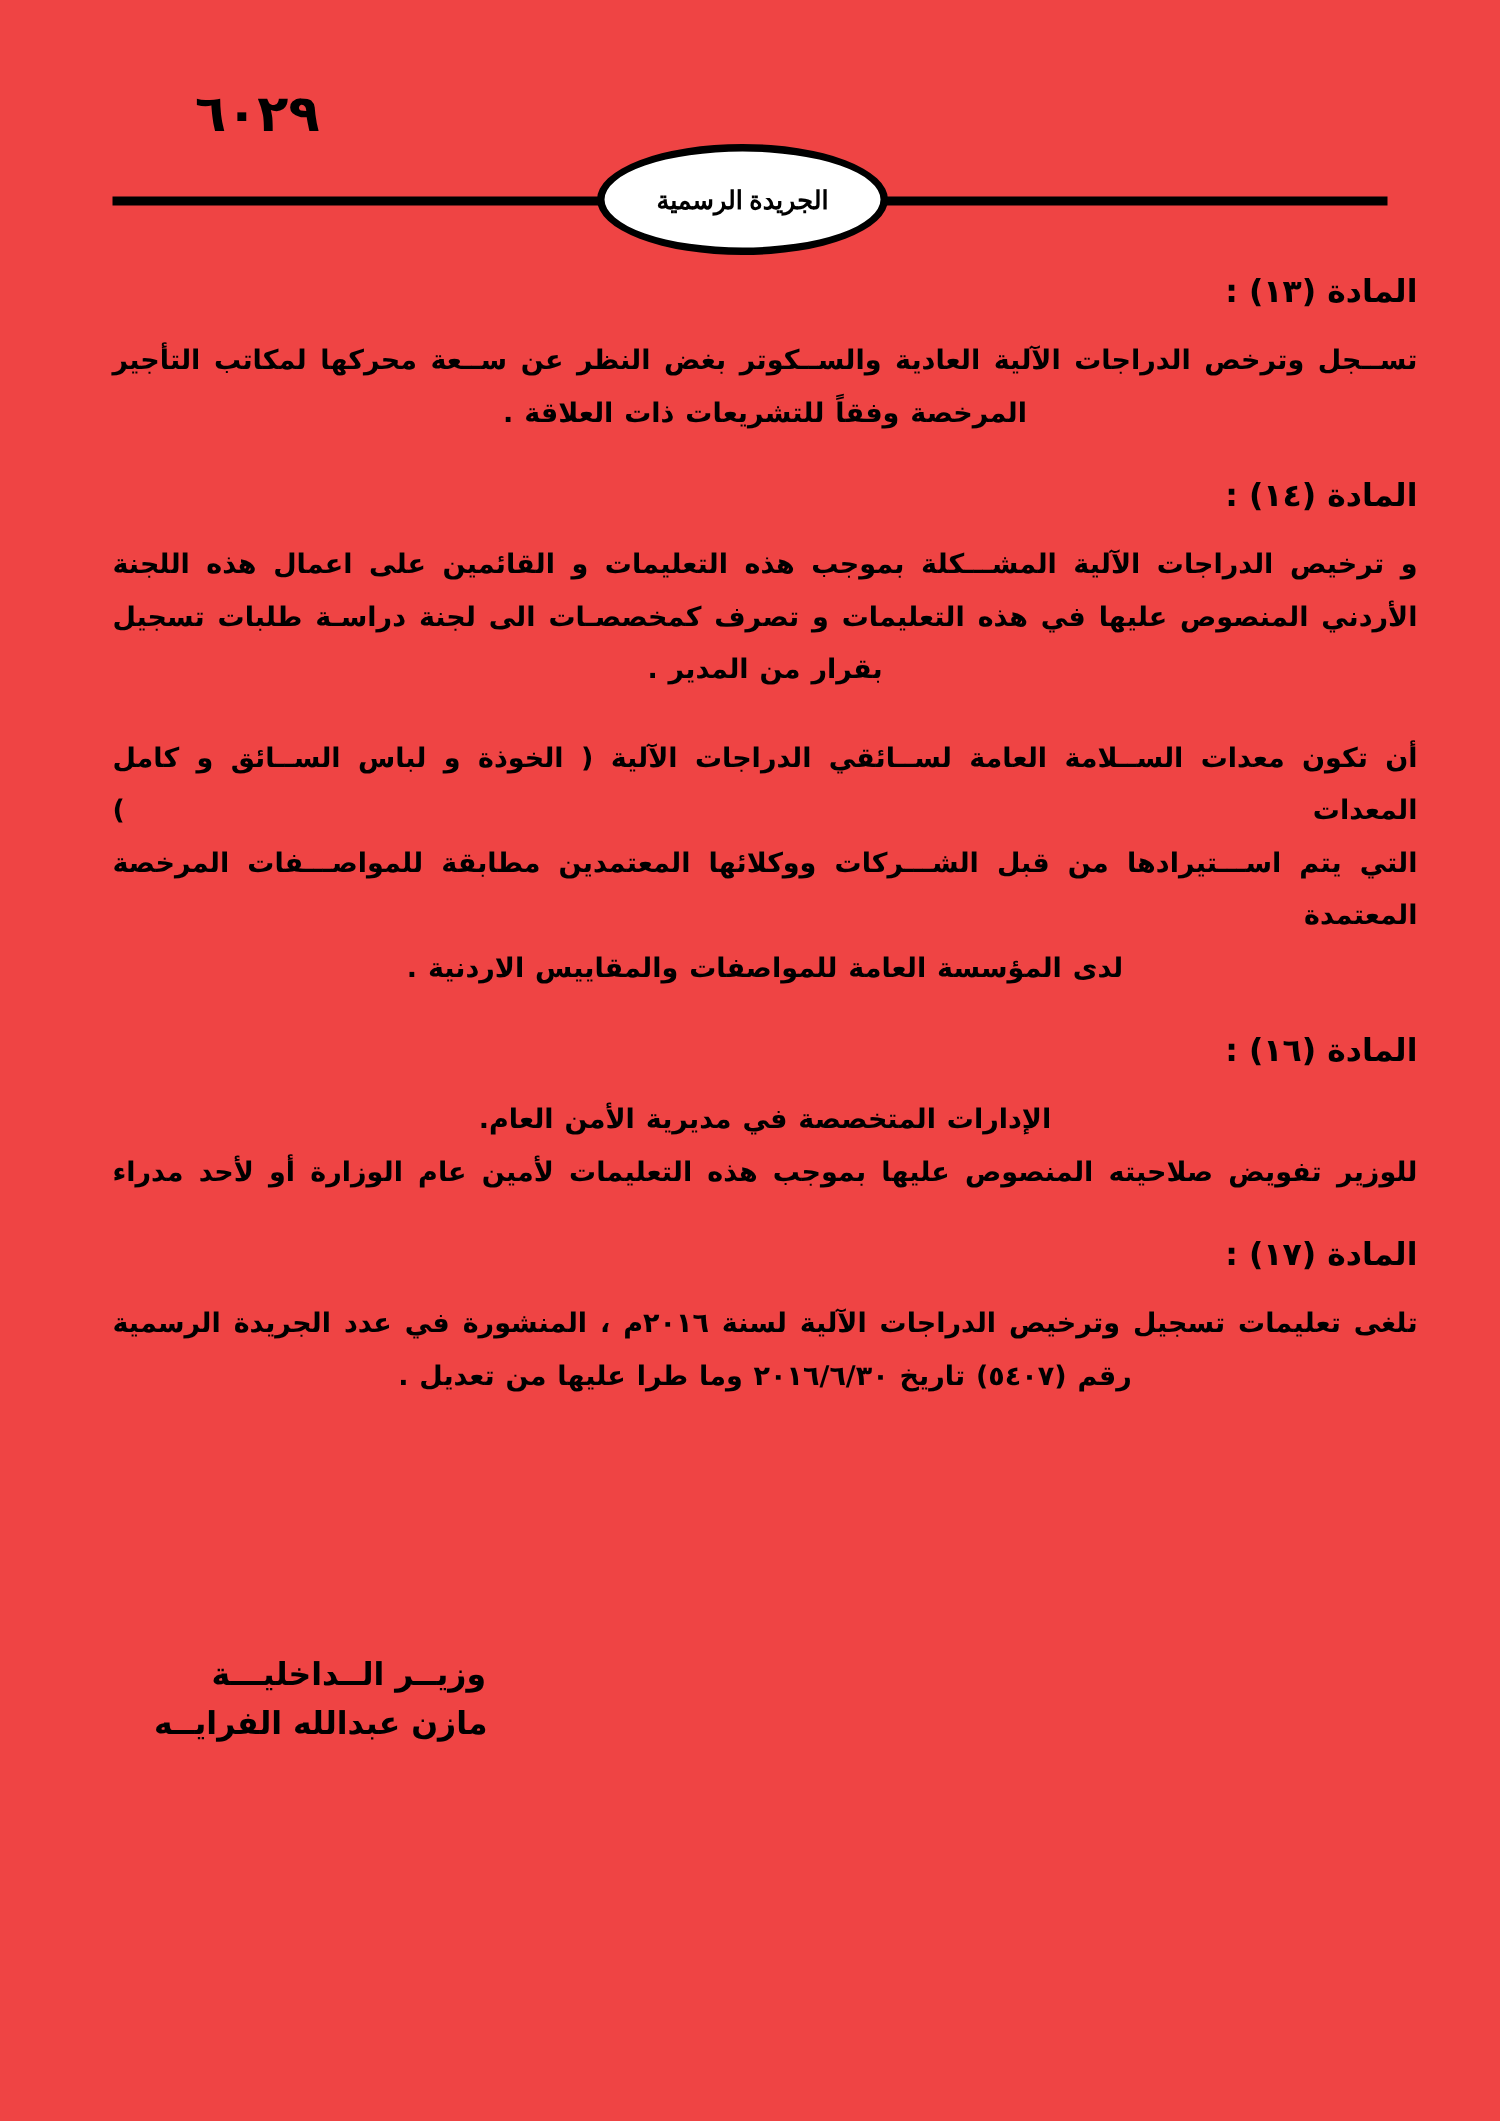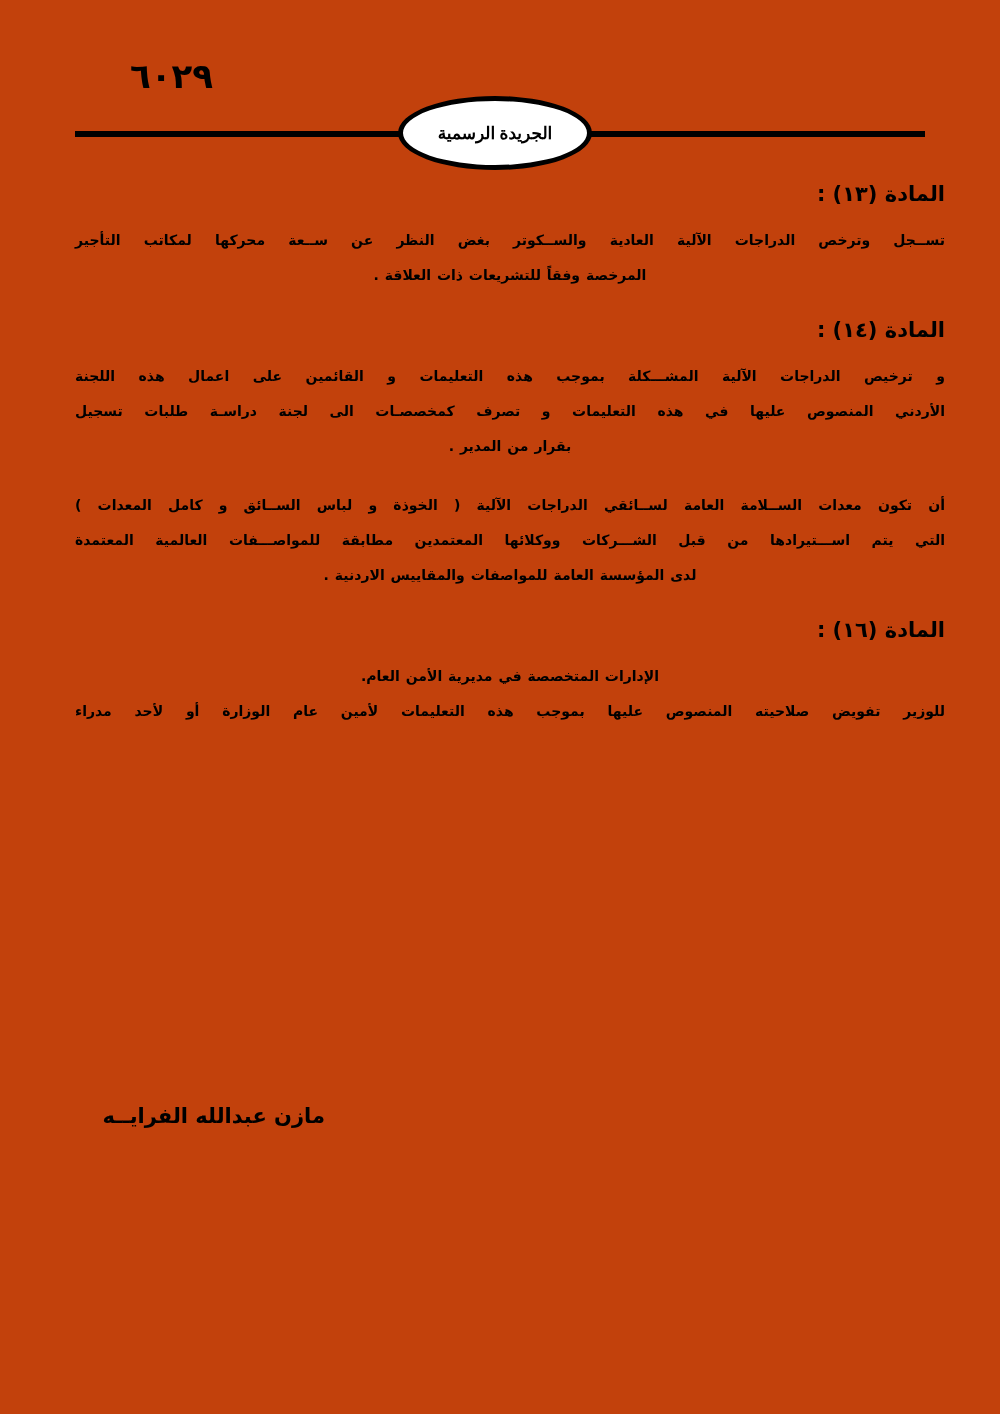--- a/index.html
+++ b/index.html
@@ -5,21 +5,21 @@
   html, body { margin: 0; padding: 0; }
   body {
     width: 1000px; height: 1414px;
     background: #ffffff;
     font-family: "DejaVu Sans", sans-serif;
     color: #000000;
   }
   .page {
     position: relative;
     width: 1000px; height: 1414px;
-    background: #c2410c;
+    background: #ef4444;
     overflow: hidden;
   }
   
   .page-number {
     position: absolute;
     top: 56px; left: 130px;
     font-size: 34px;
     font-weight: bold;
     letter-spacing: 11px;
     direction: ltr;
@@ -62,21 +62,21 @@
   .article .heading {
     margin: 0 0 16px 0;
     font-size: 21px;
     font-weight: bold;
     line-height: 26px;
     text-align: right;
     text-decoration-thickness: 2px;
     text-underline-offset: 6px;
   }
   .article .line {
-    font-size: 14px;
+    font-size: 18px;
     font-weight: bold;
     line-height: 35px;
     text-align: justify;
     text-align-last: justify;
     word-spacing: 1px;
   }
   .article .line.last {
     text-align: center;
     text-align-last: center;
   }
@@ -119,30 +119,36 @@
 
     <section class="article">
       <h2 class="heading">المادة (١٤) :</h2>
       <div class="line">و ترخيص الدراجات الآلية المشـــكلة بموجب هذه التعليمات و القائمين على اعمال هذه اللجنة</div>
       <div class="line">الأردني المنصوص عليها في هذه التعليمات و تصرف كمخصصـات الى لجنة دراسـة طلبات تسجيل</div>
       <div class="line last">بقرار من المدير .</div>
     </section>
 
     <section class="article">
       <div class="line">أن تكون معدات الســلامة العامة لســائقي الدراجات الآلية ( الخوذة و لباس الســائق و كامل المعدات )</div>
-      <div class="line">التي يتم اســـتيرادها من قبل الشـــركات ووكلائها المعتمدين مطابقة للمواصـــفات العالمية المعتمدة</div>
+      <div class="line">التي يتم اســـتيرادها من قبل الشـــركات ووكلائها المعتمدين مطابقة للمواصـــفات المرخصة المعتمدة</div>
       <div class="line last">لدى المؤسسة العامة للمواصفات والمقاييس الاردنية .</div>
     </section>
 
     <section class="article">
       <h2 class="heading">المادة (١٦) :</h2>
       <div class="line last">الإدارات المتخصصة في مديرية الأمن العام.</div>
       <div class="line">للوزير تفويض صلاحيته المنصوص عليها بموجب هذه التعليمات لأمين عام الوزارة أو لأحد مدراء</div>
     </section>
 
+    <section class="article">
+      <h2 class="heading">المادة (١٧) :</h2>
+      <div class="line">تلغى تعليمات تسجيل وترخيص الدراجات الآلية لسنة ٢٠١٦م ، المنشورة في عدد الجريدة الرسمية</div>
+      <div class="line last">رقم (٥٤٠٧) تاريخ ٢٠١٦/٦/٣٠ وما طرا عليها من تعديل .</div>
+    </section>
 
   </div>
 
   <div class="signature">
+    <div class="sig-title">وزيــر الــداخليـــة</div>
     <div class="sig-name">مازن عبدالله الفرايــه</div>
   </div>
 
 </div>
 
 </body></html>

